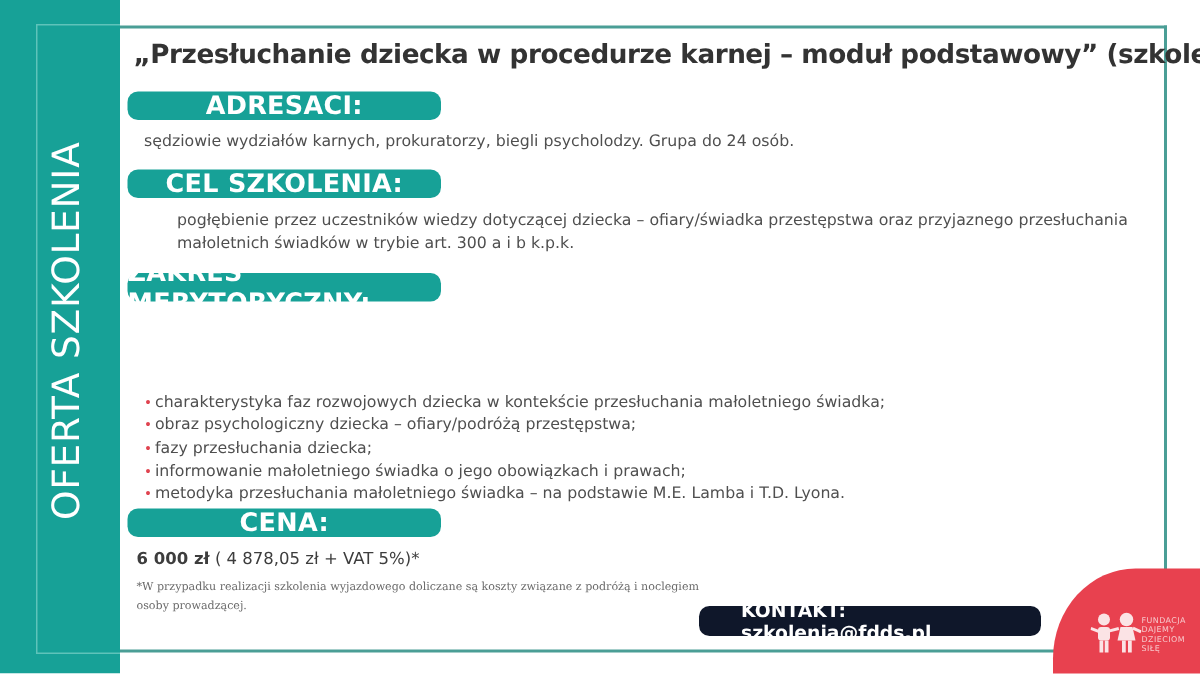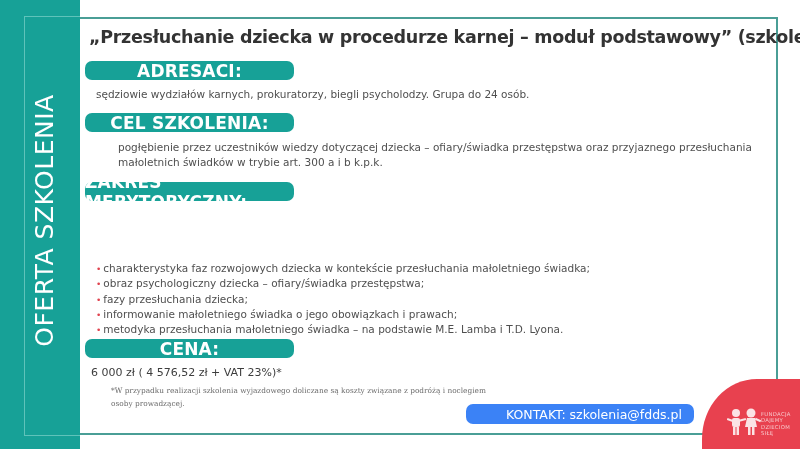--- a/index.html
+++ b/index.html
@@ -41,26 +41,26 @@
 
   .text {
     position: absolute; left: 96px; font-size: 10.5px; color: #4f4f4f; line-height: 15px;
   }
 
   .bullets { position: absolute; left: 96px; top: 226px; list-style: none; font-size: 10.5px; line-height: 14.3px; color: #4f4f4f; margin-top: 35px; }
   .bullets li { white-space: nowrap; }
   .bullets .dot { color: #e0434f; margin-right: 2px; font-size: 9px; }
 
   .price { position: absolute; left: 91px; top: 366px; font-size: 11px; color: #3d3d3d; white-space: nowrap; }
-  .price b { font-weight: 400; }
-  .note { position: absolute; left: 91px; top: 384px; font-size: 7.4px; line-height: 13px; color: #6a6a6a; font-family: "DejaVu Serif", "Liberation Serif", serif; margin-left: 20px; }
+  .price b { font-weight: 700; }
+  .note { position: absolute; left: 91px; top: 384px; font-size: 7.4px; line-height: 13px; color: #6a6a6a; font-family: "DejaVu Serif", "Liberation Serif", serif; }
 
   .contact {
     position: absolute; left: 466px; top: 404px; width: 228px; height: 20px; border-radius: 7px;
-    background: #3b82f6; color: #ffffff; font-weight: 400; font-size: 12.5px;
+    background: #0f172a; color: #ffffff; font-weight: 700; font-size: 12.5px;
     display: flex; align-items: center; justify-content: center; padding-left: 28px;
   }
 
   .logo-blob {
     position: absolute; left: 702px; top: 379px; width: 120px; height: 90px;
     background: #e8414f; border-radius: 55px 0 0 0 / 60px 0 0 0;
   }
   .logo-figures { position: absolute; left: 727px; top: 408px; }
   .logo-text {
     position: absolute; left: 761px; top: 411px; font-size: 5.3px; line-height: 6.3px; color: #f7c6ca; letter-spacing: 0.3px;
@@ -85,28 +85,28 @@
 
 <div class="pill" style="top:113px;">CEL SZKOLENIA:</div>
 <div class="text" style="top:140px;margin-left:22px;">
   <div style="white-space:nowrap;">pogłębienie przez uczestników wiedzy dotyczącej dziecka – ofiary/świadka przestępstwa oraz przyjaznego przesłuchania</div>
   <div style="white-space:nowrap;">małoletnich świadków w trybie art. 300 a i b k.p.k.</div>
 </div>
 
 <div class="pill" style="top:182px;">ZAKRES MERYTORYCZNY:</div>
 <ul class="bullets">
   <li><span class="dot">•</span><span>charakterystyka faz rozwojowych dziecka w kontekście przesłuchania małoletniego świadka;</span></li>
-  <li><span class="dot">•</span><span>obraz psychologiczny dziecka – ofiary/świadka przestępstwa;</span></li>
+  <li><span class="dot">•</span><span>obraz psychologiczny dziecka – ofiary/podróżą przestępstwa;</span></li>
   <li><span class="dot">•</span><span>fazy przesłuchania dziecka;</span></li>
   <li><span class="dot">•</span><span>informowanie małoletniego świadka o jego obowiązkach i prawach;</span></li>
   <li><span class="dot">•</span><span>metodyka przesłuchania małoletniego świadka – na podstawie M.E. Lamba i T.D. Lyona.</span></li>
 </ul>
 
 <div class="pill" style="top:339px;">CENA:</div>
-<div class="price"><b>6 000 zł</b><span> ( 4 576,52 zł + VAT 23%)*</span></div>
+<div class="price"><b>6 000 zł</b><span> ( 4 878,05 zł + VAT 5%)*</span></div>
 <div class="note">
   <div>*W przypadku realizacji szkolenia wyjazdowego doliczane są koszty związane z podróżą i noclegiem</div>
   <div>osoby prowadzącej.</div>
 </div>
 
 <div class="contact">KONTAKT: szkolenia@fdds.pl</div>
 
 <div class="logo-blob"></div>
 <svg class="logo-figures" width="34" height="28" viewBox="0 0 34 28">
   <g fill="#fbe3e5">

